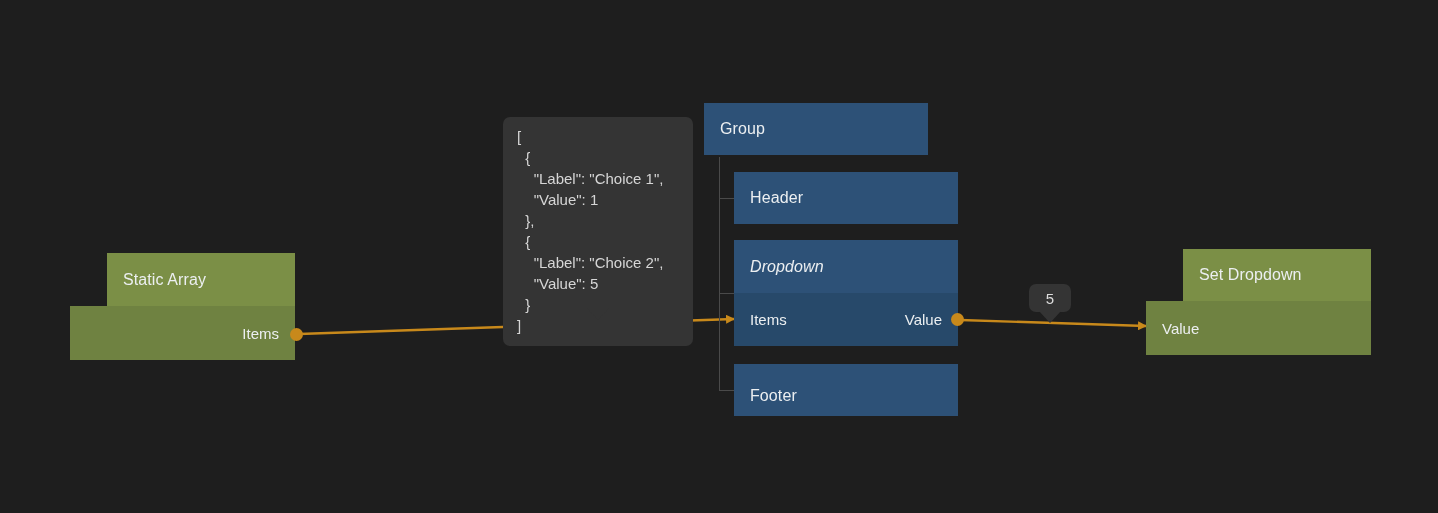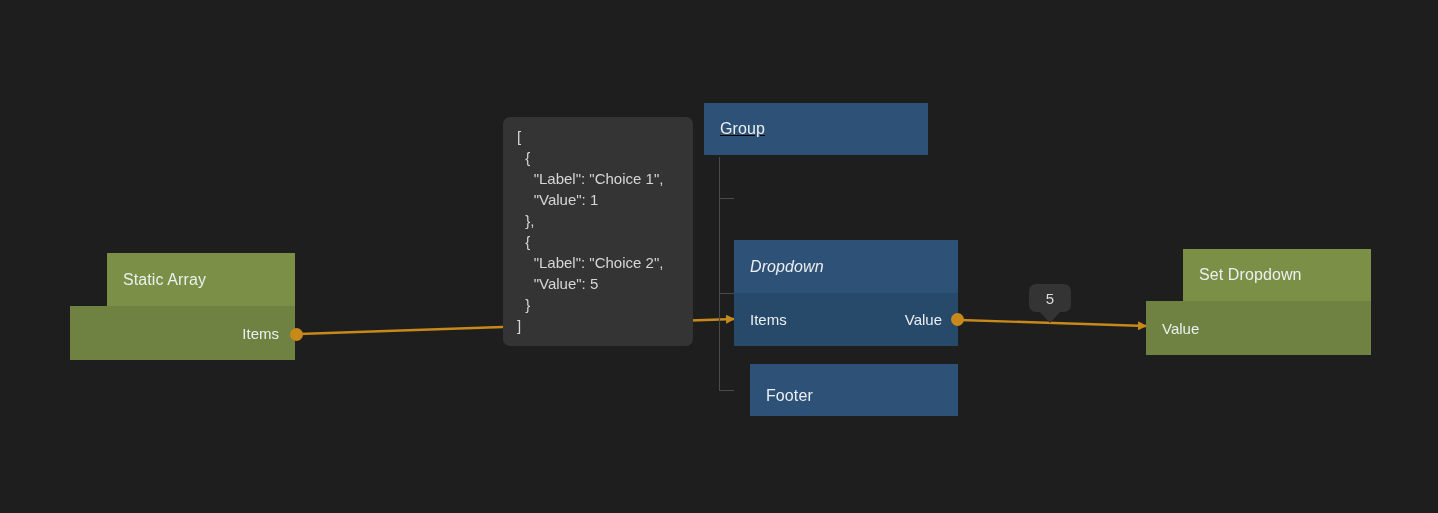--- a/index.html
+++ b/index.html
@@ -143,38 +143,41 @@
   <div class="node green" style="left:70px; top:253px; width:225px; height:107px;">
     <div class="node-header" style="height:53px;">Static Array</div>
     <div class="node-body" style="height:54px;">
       <div class="port-row">
         <span class="port-label-out">Items</span>
       </div>
     </div>
   </div>
   <div class="port-dot" style="left:290px; top:328px;"></div>
 
-  <div class="node blue" style="left:704px; top:103px; width:224px; height:52px;text-decoration:underline;">
+  <div class="node blue" style="left:704px; top:103px; width:224px; height:52px;">
     <div class="node-header" style="height:52px;">Group</div>
   </div>
 
+  <div class="node blue" style="left:734px; top:172px; width:224px; height:52px;">
+    <div class="node-header" style="height:52px;">Header</div>
+  </div>
 
   <div class="node blue" style="left:734px; top:240px; width:224px; height:106px;">
     <div class="node-header" style="height:53px;font-style:italic;">Dropdown</div>
     <div class="node-body" style="height:53px;">
       <div class="port-row">
         <span class="port-label-in">Items</span>
         <span class="port-label-out">Value</span>
       </div>
     </div>
   </div>
   <div class="port-dot" style="left:951px; top:313px;"></div>
 
   <div class="node blue" style="left:734px; top:364px; width:224px; height:52px;">
-    <div class="node-header" style="height:64px;margin-left:16px;">Footer</div>
+    <div class="node-header" style="height:64px;">Footer</div>
   </div>
 
   <div class="node green" style="left:1146px; top:249px; width:225px; height:106px;">
     <div class="node-header" style="height:52px;">Set Dropdown</div>
     <div class="node-body" style="height:54px;">
       <div class="port-row">
         <span class="port-label-in">Value</span>
       </div>
     </div>
   </div>

